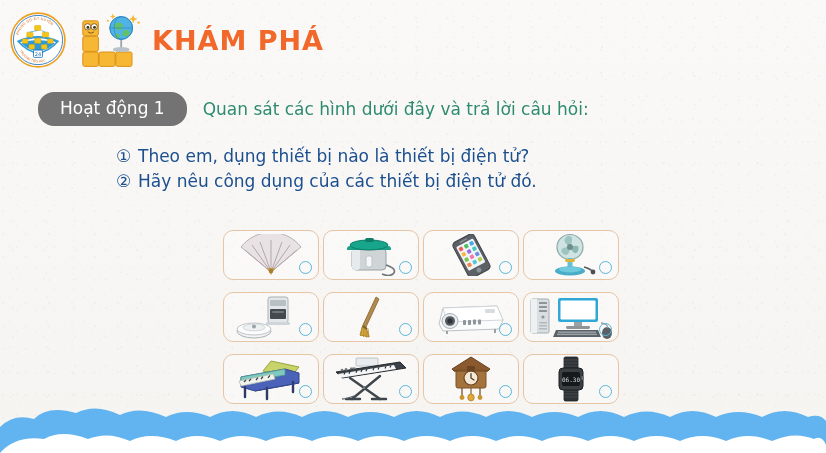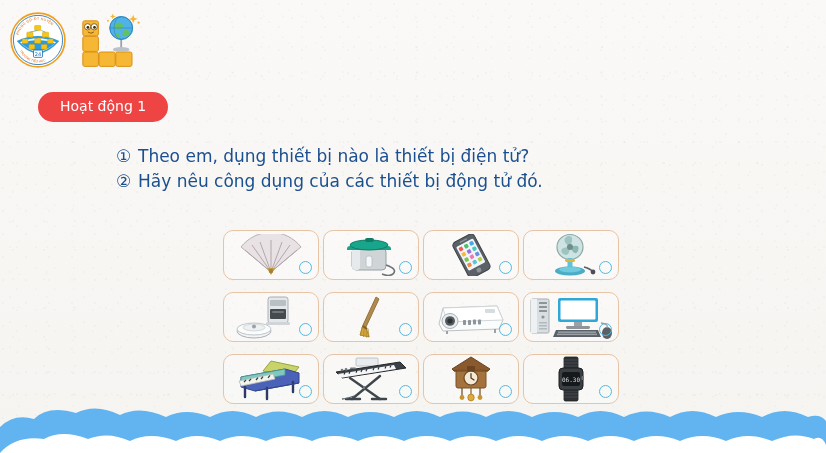--- a/index.html
+++ b/index.html
@@ -41,23 +41,23 @@
     color: #f2672a;
     font-family: "DejaVu Sans", sans-serif;
   }
 
   
   .activity-row {
     position: absolute; left: 38px; top: 92px;
     display: flex; align-items: center;
   }
   .activity-badge {
-    background: #ef4444;
+    background: #737373;
     color: #ffffff;
-    font-size: 14px;
+    font-size: 17px;
     border-radius: 16px;
     padding: 6px 22px 8px 22px;
     white-space: nowrap;
     font-family: "DejaVu Sans", sans-serif;
   }
   .activity-prompt {
     margin-left: 16px;
     color: #2e8b72;
     font-size: 17px;
     white-space: nowrap;
@@ -168,34 +168,36 @@
     <path d="M72 9 a19 19 0 0 0 0 38" fill="none" stroke="#2f86bd" stroke-width="0.8"></path>
 
     <g fill="#f6b735">
       <path d="M92 6 l2 5 5 2 -5 2 -2 5 -2 -5 -5 -2 5 -2 Z"></path>
       <path d="M58 4 l1.4 3.4 3.4 1.4 -3.4 1.4 -1.4 3.4 -1.4 -3.4 -3.4 -1.4 3.4 -1.4 Z"></path>
       <circle cx="101" cy="19" r="2"></circle>
       <circle cx="50" cy="16" r="1.6"></circle>
     </g>
   </svg>
 
+  <div class="khampha">KHÁM PHÁ</div>
 </div>
 
 <div class="activity-row">
   <div class="activity-badge">Hoạt động 1</div>
+  <div class="activity-prompt">Quan sát các hình dưới đây và trả lời câu hỏi:</div>
 </div>
 
 <div class="questions">
   <div class="q-line">
     <span class="q-num">①</span>
     <span>Theo em, dụng thiết bị nào là thiết bị điện tử?</span>
   </div>
   <div class="q-line">
     <span class="q-num">②</span>
-    <span>Hãy nêu công dụng của các thiết bị động tử đó.</span>
+    <span>Hãy nêu công dụng của các thiết bị điện tử đó.</span>
   </div>
 </div>
 
 <div class="grid">
 
   <div class="cell">
     <svg width="72" height="42" viewBox="0 0 72 42">
       <path d="M36 38 L6 13 A38 38 0 0 1 66 13 Z" fill="#e8e2e4" stroke="#b9aeb4" stroke-width="1"></path>
       <g stroke="#b3a7ad" stroke-width="1">
         <path d="M36 38 L10 16 M36 38 L17 11 M36 38 L25 8 M36 38 L36 6 M36 38 L47 8 M36 38 L55 11 M36 38 L62 16"></path>

